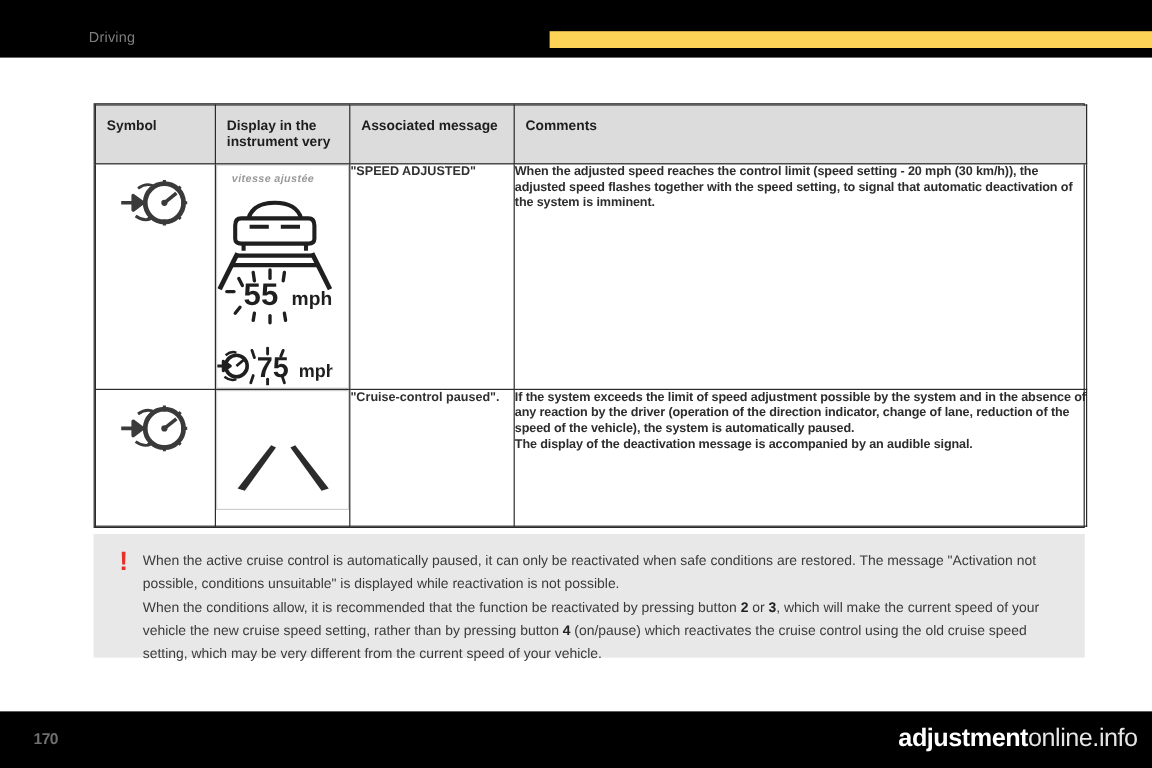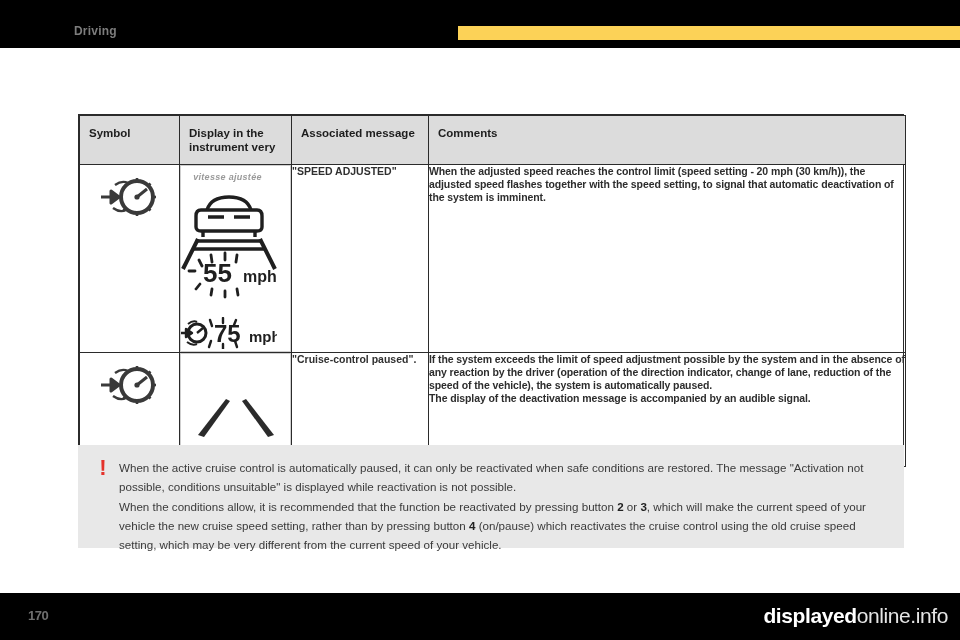--- a/index.html
+++ b/index.html
@@ -20,21 +20,21 @@
   .top-band {
     position: absolute;
     left: 0; top: 0;
     width: 960px; height: 48px;
     background: #000;
   }
   .chapter-title {
     position: absolute;
     left: 74px; top: 24px;
     font-size: 12px;
-    font-weight: bold;
+    font-weight: normal;
     color: #7d7d7d;
     letter-spacing: .2px;
     line-height: 14px;
   }
   .yellow-tab {
     position: absolute;
     left: 458px; top: 26px;
     width: 502px; height: 14px;
     background: #fcd257;
   }
@@ -66,21 +66,21 @@
     font-size: 21px;
     font-weight: bold;
     color: #ffffff;
     letter-spacing: -0.4px;
   }
   .watermark .wm-dim { color: #e5e5e5; font-weight: normal; }
 
   
   .table-wrap {
     position: absolute;
-    left: 78px; top: 66px;
+    left: 78px; top: 38px;
     width: 826px;
     border: 1px solid #2b2b2b;
     background: #fff;
     box-sizing: border-box;
   }
   table.spec {
     border-collapse: collapse;
     width: 100%;
     table-layout: fixed;
   }
@@ -356,13 +356,13 @@
     <div class="note-text">
       <span>When the active cruise control is automatically paused, it can only be reactivated when safe conditions are restored. The message "Activation not possible, conditions unsuitable" is displayed while reactivation is not possible.</span><br>
       <span>When the conditions allow, it is recommended that the function be reactivated by pressing button </span><b>2</b><span> or </span><b>3</b><span>, which will make the current speed of your vehicle the new cruise speed setting, rather than by pressing button </span><b>4</b><span> (on/pause) which reactivates the cruise control using the old cruise speed setting, which may be very different from the current speed of your vehicle.</span>
     </div>
   </div>
 
 </div>
 
 <div class="bottom-band"></div>
 <div class="page-number">170</div>
-<div class="watermark"><span>displayed</span><span class="wm-dim">online.info</span></div>
+<div class="watermark"><span>adjustment</span><span class="wm-dim">online.info</span></div>
 
 </body></html>

